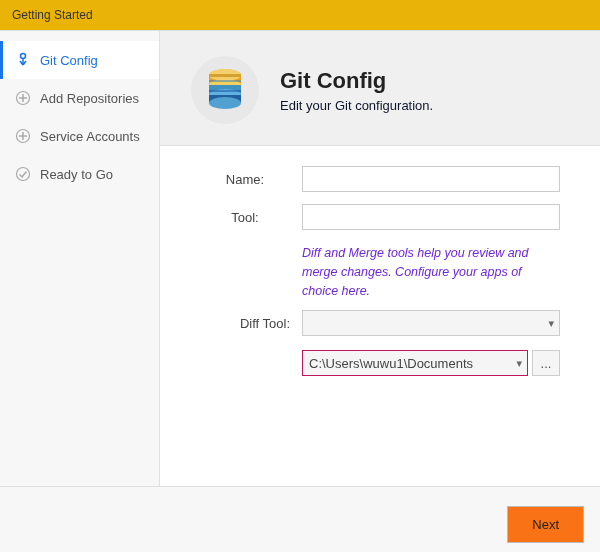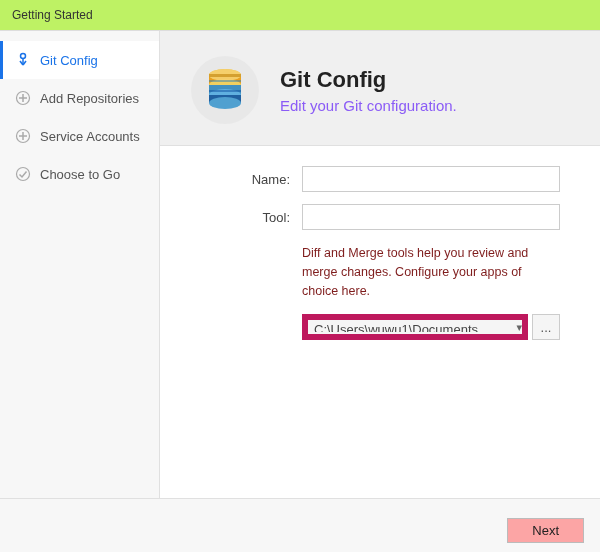--- a/index.html
+++ b/index.html
@@ -5,21 +5,21 @@
     * { box-sizing: border-box; margin: 0; padding: 0; }
     body {
       font-family: 'Segoe UI', Arial, sans-serif;
       font-size: 13px;
       background: #f0f0f0;
       width: 600px;
       height: 552px;
       overflow: hidden;
     }
     .title-bar {
-      background: #bef264;
+      background: #eab308;
       padding: 8px 12px;
       font-size: 12px;
       color: #333;
       border-bottom: 1px solid #ddd;
     }
     .main-container {
       display: flex;
       flex-direction: column;
       height: calc(552px - 30px);
       background: #fff;
@@ -76,56 +76,57 @@
       height: 70px;
       flex-shrink: 0;
     }
     .header-text h1 {
       font-size: 22px;
       font-weight: 600;
       color: #222;
       margin-bottom: 4px;
     }
     .header-text p {
-      font-size: 15px;
-      color: #8b5cf6;
+      font-size: 13px;
+      color: #0f172a;
     }
     .form-section {
       flex: 1;
       padding: 20px 40px;
       overflow-y: auto;
     }
     .form-row {
       display: flex;
       align-items: center;
       margin-bottom: 12px;
     }
     .form-row label {
       width: 90px;
-      text-align: right;
+      text-align: center;
       margin-right: 12px;
       color: #444;
       font-size: 13px;
       flex-shrink: 0;
     }
     .form-row input[type="text"] {
       flex: 1;
       height: 26px;
       border: 1px solid #ccc;
       padding: 2px 6px;
       font-size: 13px;
       outline: none;
       background: #fff;
     }
     .info-text {
       margin: 14px 0 10px 102px;
-      color: #7f1d1d;
+      color: #6d28d9;
       font-size: 12.5px;
       line-height: 1.5;
       max-width: 320px;
+      font-style: italic;
     }
     .select-row {
       display: flex;
       align-items: center;
       margin-bottom: 12px;
     }
     .select-row label {
       width: 90px;
       text-align: right;
       margin-right: 12px;
@@ -176,21 +177,21 @@
       align-items: center;
       gap: 4px;
     }
     .directory-select-wrapper {
       flex: 1;
       position: relative;
     }
     .directory-select-wrapper select {
       width: 100%;
       height: 26px;
-      border: 6px solid #be185d;
+      border: 1px solid #be185d;
       background: #f5f5f5;
       padding: 2px 24px 2px 6px;
       font-size: 13px;
       appearance: none;
       -webkit-appearance: none;
       outline: none;
       color: #444;
     }
     .directory-select-wrapper::after {
       content: '▾';
@@ -216,22 +217,22 @@
       flex-shrink: 0;
     }
     .footer {
       display: flex;
       justify-content: flex-end;
       padding: 10px 16px;
       border-top: 1px solid #e0e0e0;
       background: #f7f7f7;
     }
     .next-btn {
-      padding: 4px 24px;
-      background: #fca5a5;
+      padding: 10px 24px;
+      background: #f97316;
       border: 1px solid #bbb;
       font-size: 13px;
       cursor: pointer;
       color: #222;
       font-weight: 500;
       margin-top: 9px;
     }
 
     
     .git-logo {
@@ -281,21 +282,21 @@
         </span>
         <span>Service Accounts</span>
       </div>
       <div class="sidebar-item">
         <span class="sidebar-icon">
           <svg width="16" height="16" viewBox="0 0 16 16">
             <circle cx="8" cy="8" r="6.5" fill="none" stroke="#aaa" stroke-width="1.2"></circle>
             <polyline points="4.5,8.5 7,11 11.5,5.5" fill="none" stroke="#aaa" stroke-width="1.5"></polyline>
           </svg>
         </span>
-        <span>Choose to Go</span>
+        <span>Ready to Go</span>
       </div>
     </div>
 
     <div class="main-content">
 
       <div class="header-section">
         <div class="header-icon">
           
           <svg class="git-logo" viewBox="0 0 70 70" xmlns="http://www.w3.org/2000/svg">
             <circle cx="35" cy="35" r="34" fill="#e8e8e8"></circle>
@@ -326,20 +327,28 @@
           <label>Name:</label>
           <input type="text" value="" style="">
         </div>
         <div class="form-row">
           <label>Tool:</label>
           <input type="text" value="" style="">
         </div>
 
         <div class="info-text">Diff and Merge tools help you review and merge changes. Configure your apps of choice here.</div>
 
+        <div class="select-row">
+          <label>Diff Tool:</label>
+          <div class="select-wrapper">
+            <select>
+              <option value=""></option>
+            </select>
+          </div>
+        </div>
 
         <div class="directory-section">
           <div class="directory-row">
             <div class="directory-select-wrapper">
               <select>
                 <option>C:\Users\wuwu1\Documents</option>
               </select>
             </div>
             <button class="browse-btn">...</button>
           </div>

